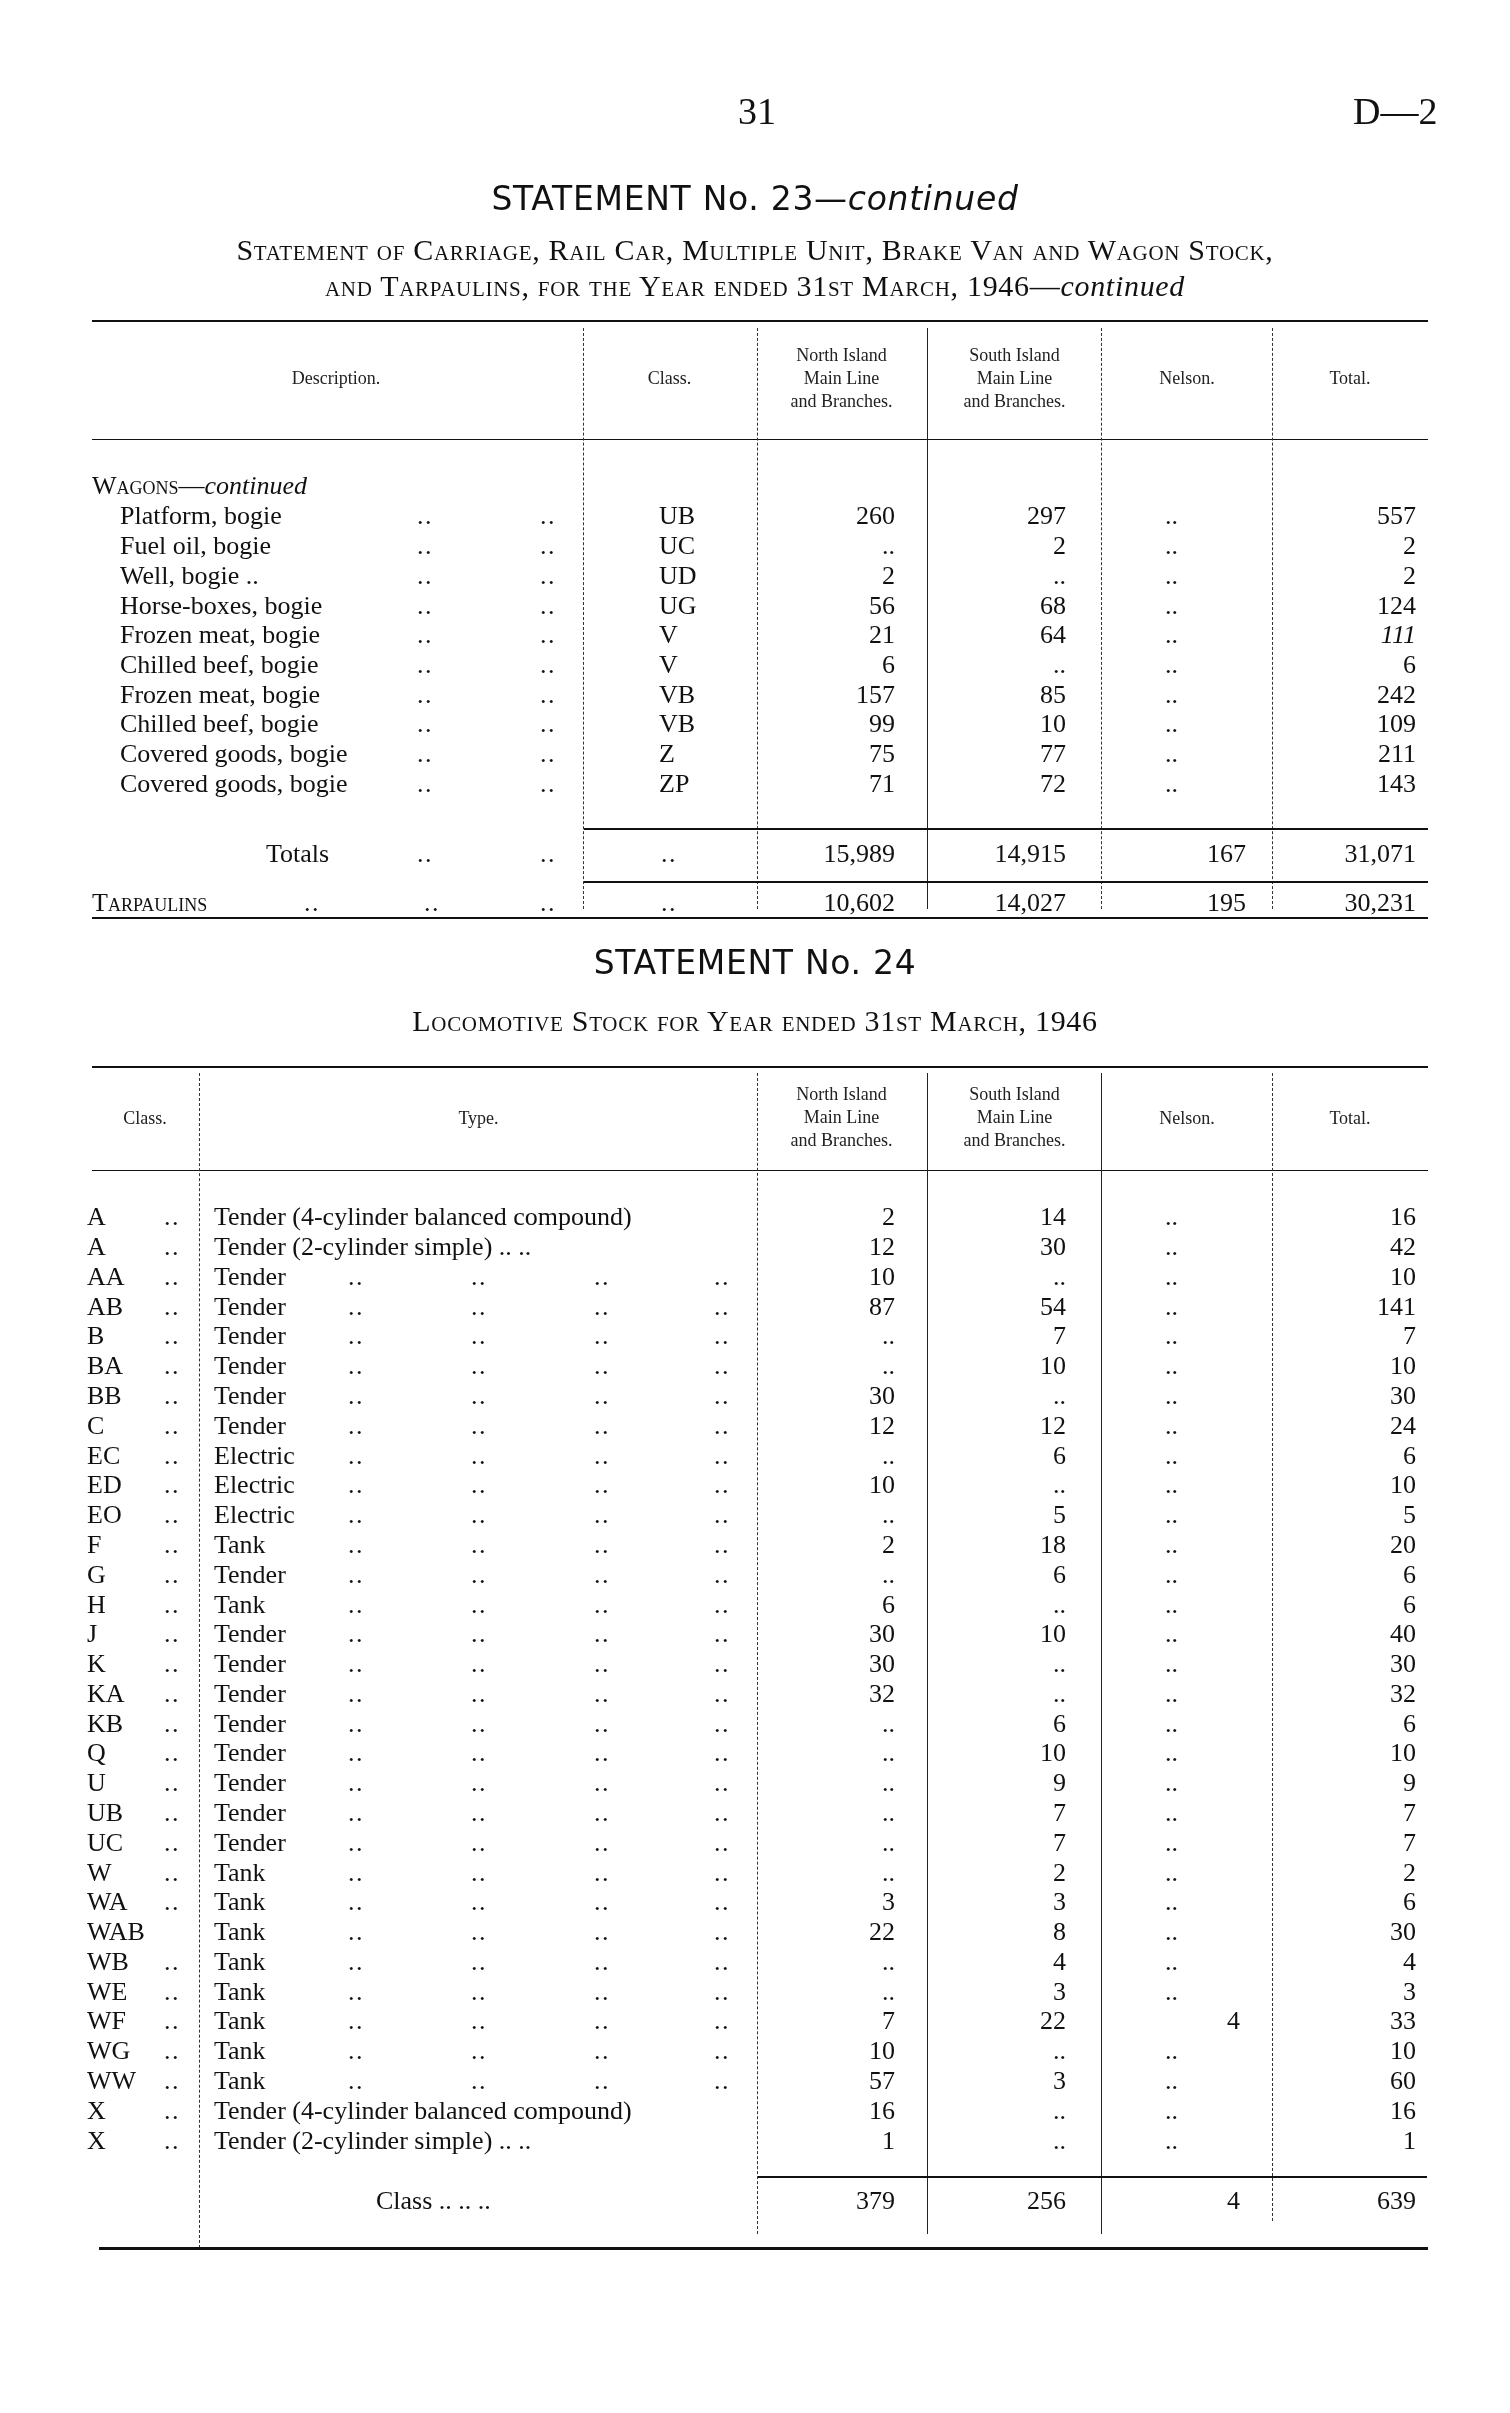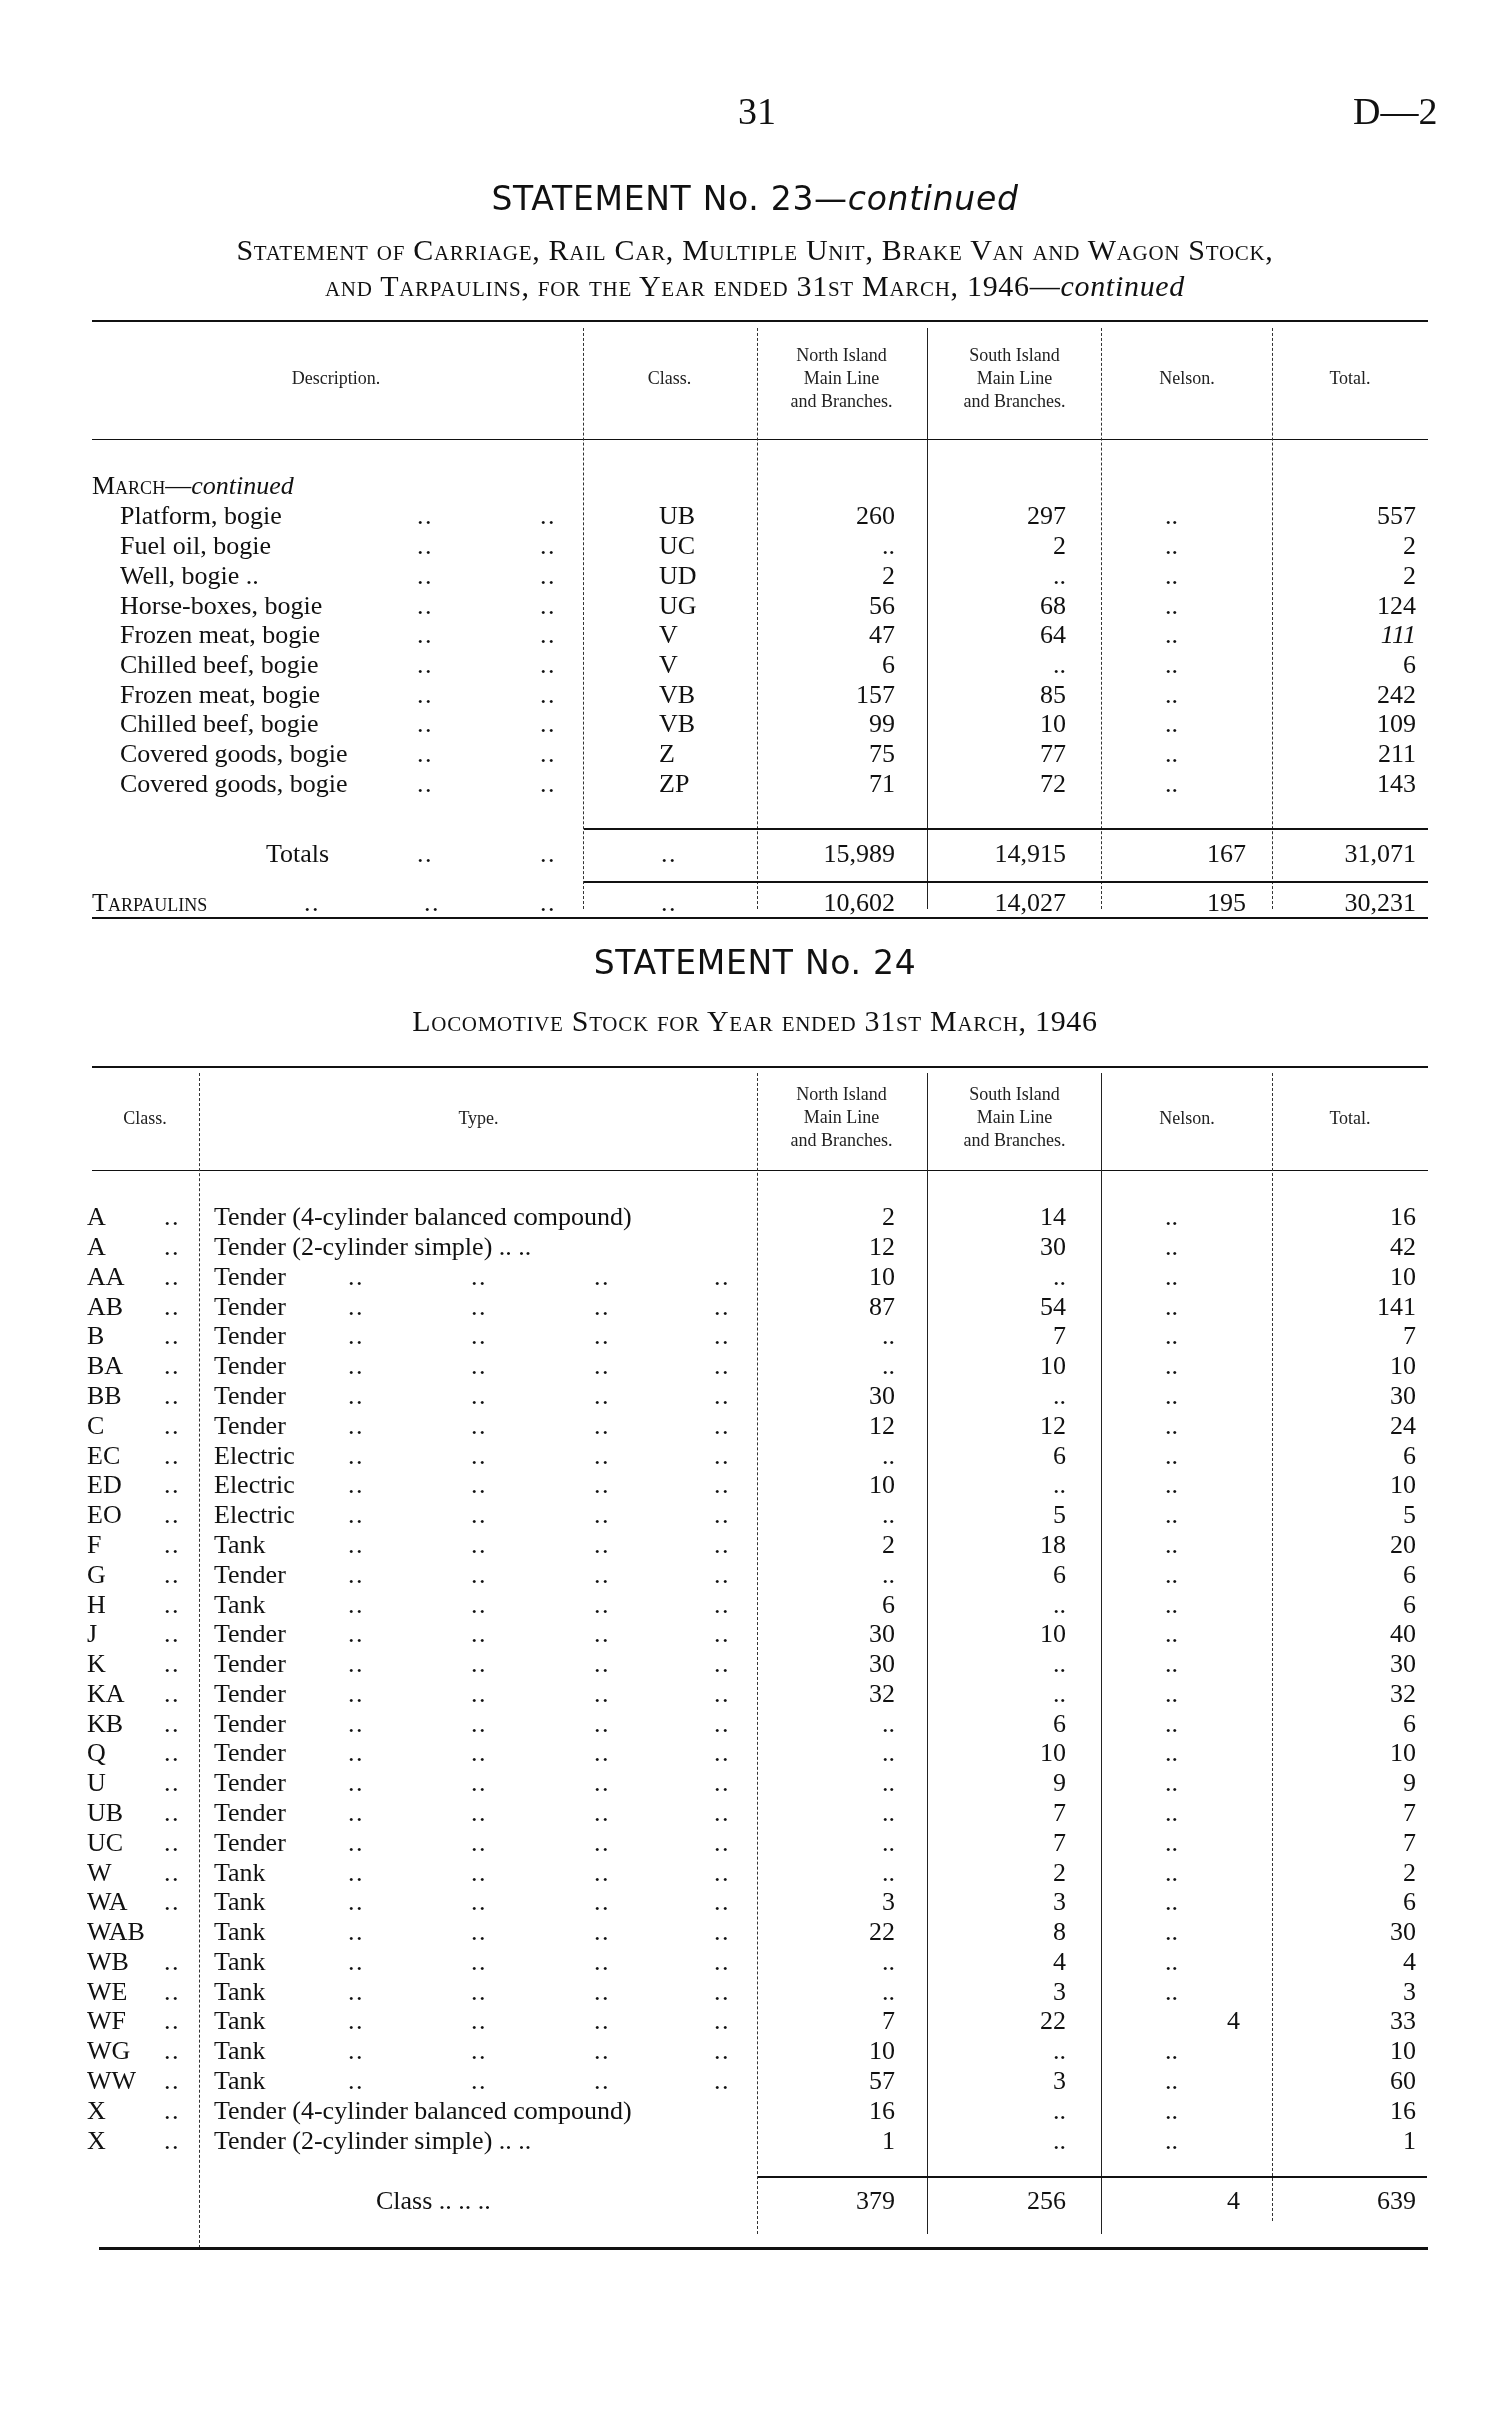--- a/index.html
+++ b/index.html
@@ -57,21 +57,21 @@
 </div>
 <div class="hdr" style="left:929px;top:344px;width:171px;">
   <div>South Island</div>
   <div>Main Line</div>
   <div>and Branches.</div>
 </div>
 <div class="hdr" style="left:1103px;top:367px;width:168px;">Nelson.</div>
 <div class="hdr" style="left:1273px;top:367px;width:154px;">Total.</div>
 
 <div class="row" style="top:471px;">
-  <span style="left:92px;"><span class="sc" style="position:static">March—</span><i style="position:static">continued</i></span>
+  <span style="left:92px;"><span class="sc" style="position:static">Wagons—</span><i style="position:static">continued</i></span>
 </div>
 
 <div id="t23-rows">
     <div class="row" style="top:501px;">
       <span style="left:120px;">Platform, bogie</span>
       <span class="dots" style="left:417px;">..</span>
       <span class="dots" style="left:540px;">..</span>
       <span class="sc" style="left:659px;">UB</span>
       <span class="num" style="left:758px;width:137px;">260</span>
       <span class="num" style="left:929px;width:137px;">297</span>
@@ -106,21 +106,21 @@
       <span class="num" style="left:758px;width:137px;">56</span>
       <span class="num" style="left:929px;width:137px;">68</span>
       <span style="left:1165px;">..</span>
       <span class="num" style="left:1273px;width:143px;">124</span>
     </div>
     <div class="row" style="top:620px;">
       <span style="left:120px;">Frozen meat, bogie</span>
       <span class="dots" style="left:417px;">..</span>
       <span class="dots" style="left:540px;">..</span>
       <span class="sc" style="left:659px;">V</span>
-      <span class="num" style="left:758px;width:137px;">47</span>
+      <span class="num" style="left:758px;width:137px;">21</span>
       <span class="num" style="left:929px;width:137px;">64</span>
       <span style="left:1165px;">..</span>
       <span class="num" style="left:1273px;width:143px;font-style:italic;">111</span>
     </div>
     <div class="row" style="top:650px;">
       <span style="left:120px;">Chilled beef, bogie</span>
       <span class="dots" style="left:417px;">..</span>
       <span class="dots" style="left:540px;">..</span>
       <span class="sc" style="left:659px;">V</span>
       <span class="num" style="left:758px;width:137px;">6</span>

